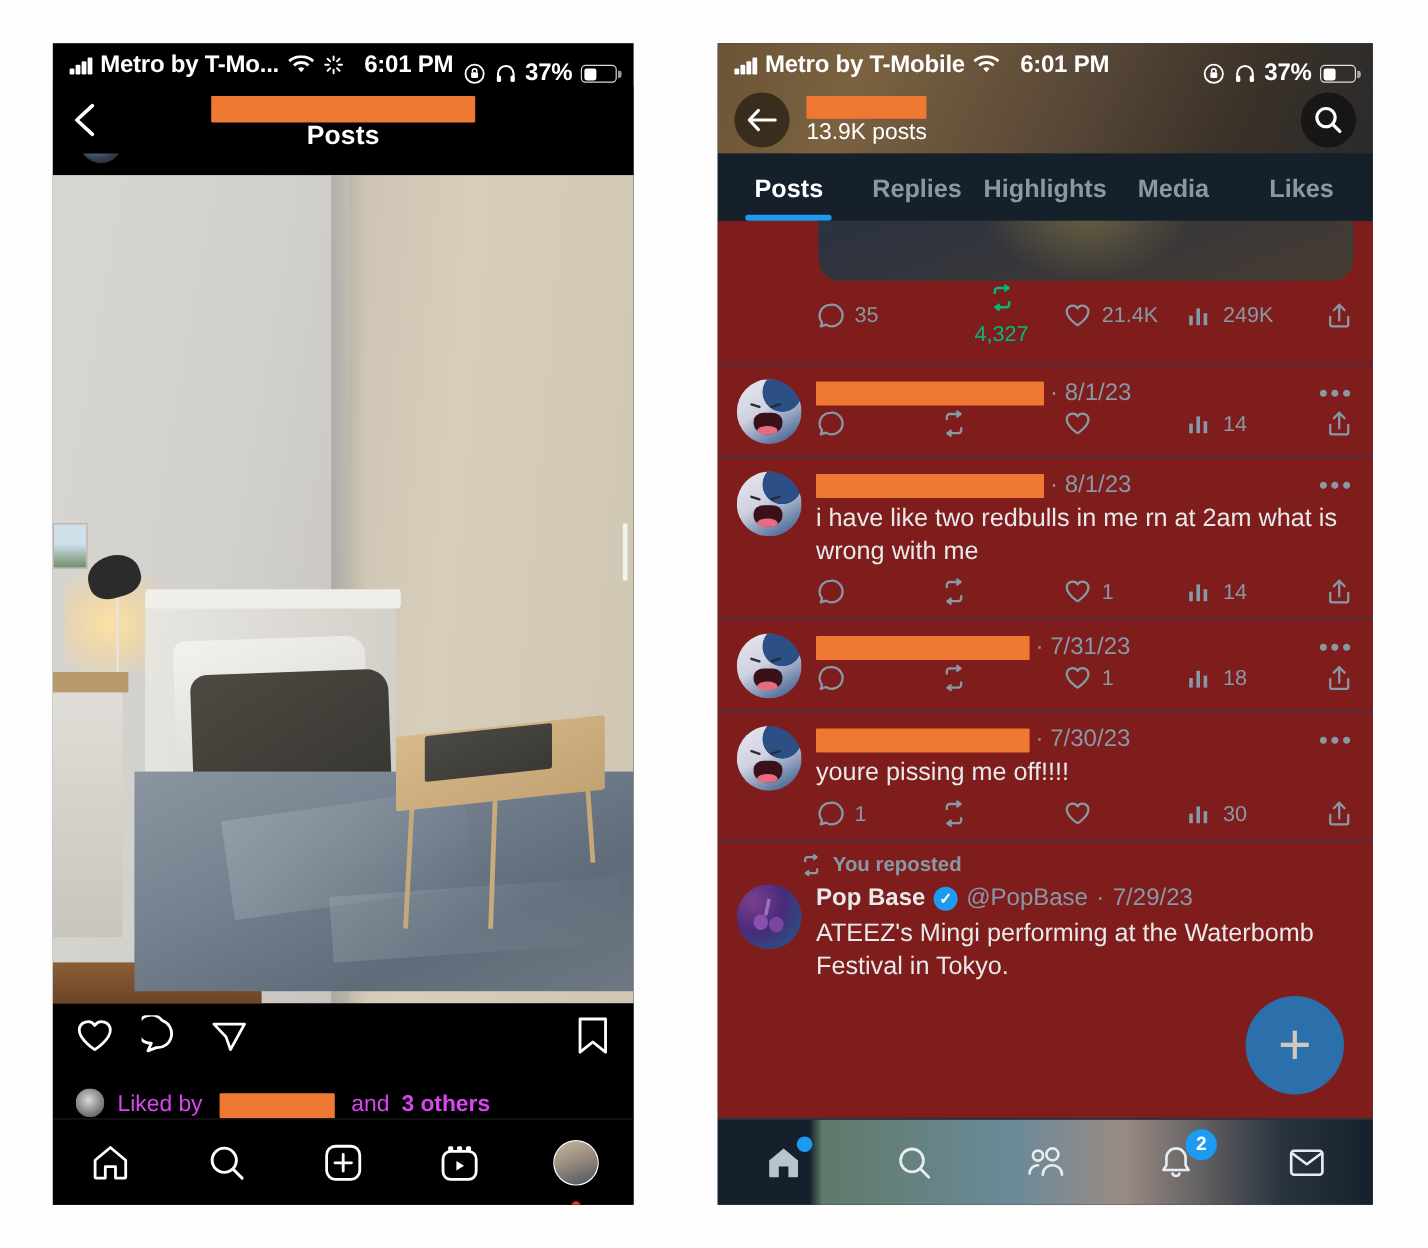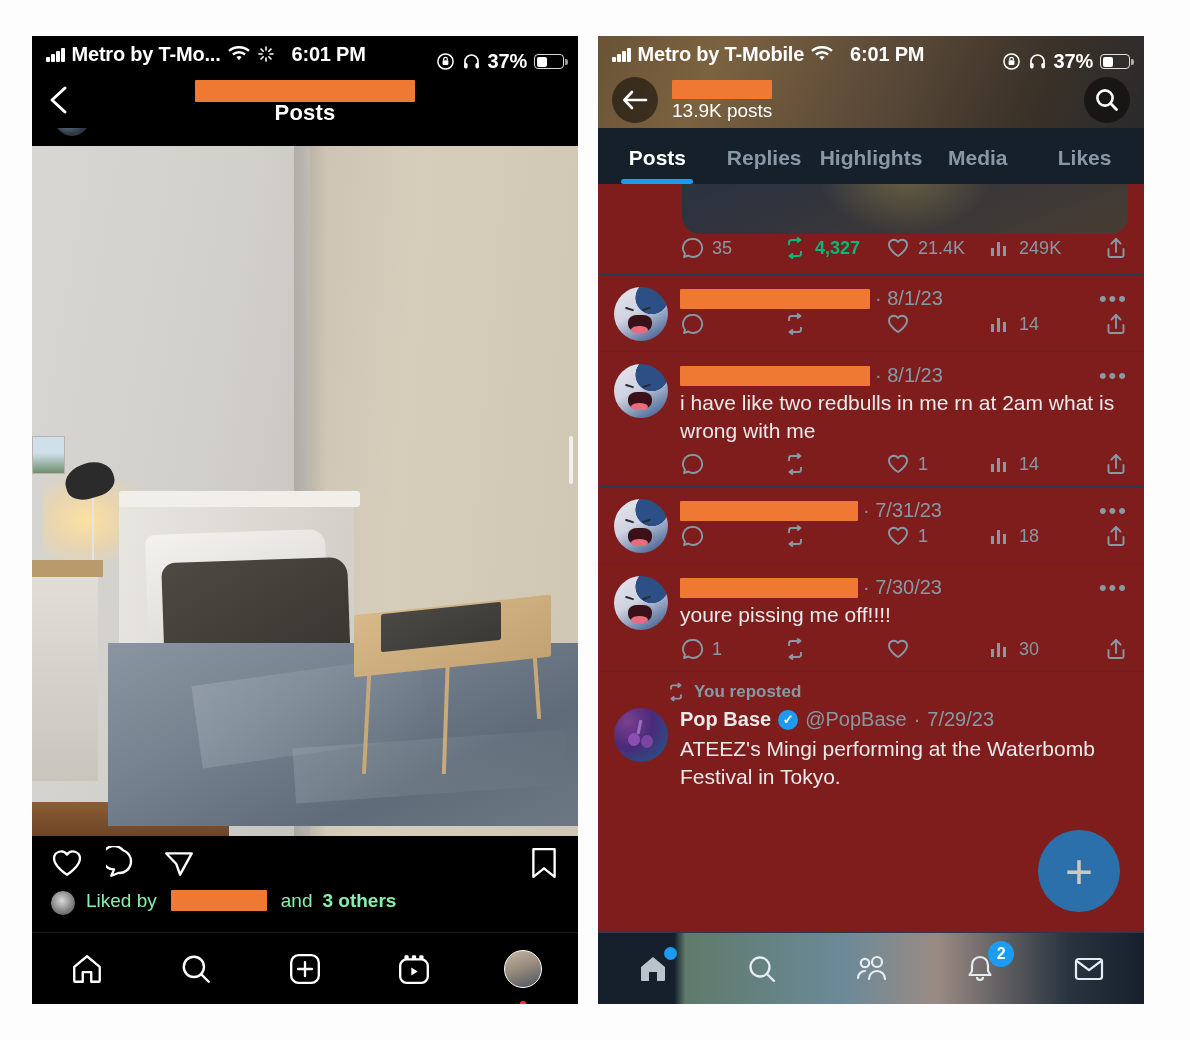--- a/index.html
+++ b/index.html
@@ -13,21 +13,21 @@
     position: relative;
     width: 1190px; height: 1040px;
     background: #fdfdfd;
   }
 
   
   .phone {
     position: absolute;
     overflow: hidden;
   }
-  #ig-phone  { left: 32px;  top: 36px;  width: 546px; height: 968px; background: #000; text-decoration: underline; }
+  #ig-phone  { left: 44px;  top: 36px;  width: 484px; height: 968px; background: #000; text-decoration: underline; }
   #tw-phone  { left: 598px; top: 36px;  width: 546px; height: 968px; background: #15202b; }
 
   
   .statusbar {
     display: flex; align-items: center;
     height: 36px; padding: 0 14px;
     color: #fff; font-size: 20px; font-weight: 600;
     letter-spacing: -0.2px;
   }
   .sb-left  { display: flex; align-items: center; gap: 7px; }
@@ -212,24 +212,24 @@
     height: 54px;
     display:flex; align-items:center;
     padding: 0 18px;
     background:#000;
     gap: 22px;
   }
   .ig-actions .spacer { flex:1 1 auto; }
   .ig-liked {
     flex: 0 0 auto;
     height: 42px;
-    display:flex; align-items:flex-start; gap:10px;
+    display:flex; align-items:flex-end; gap:10px;
     padding: 0 18px;
     background:#000;
-    color:#86efac; font-size:19px;
+    color:#d946ef; font-size:19px;
   }
   .ig-liked .facepile {
     width:26px; height:26px; border-radius:50%;
     background: radial-gradient(circle at 45% 40%, #d9d9d9, #6d6d6d 70%);
     border:1.5px solid #000;
     flex: 0 0 auto;
   }
   .ig-liked .redact { width: 96px; height: 21px; margin: 0 4px; }
   .ig-liked b { font-weight: 700; }
 
@@ -352,21 +352,21 @@
   }
   .tw-metrics {
     display:flex; align-items:center;
     color:#8899a6; font-size: 18px;
   }
   .tw-metric {
     display:flex; align-items:center; gap: 8px;
     width: 23%;
   }
   .tw-metric.share { width: auto; margin-left:auto; }
-  .tw-metric.rt-green { color:#00ba7c; font-weight:700; }
+  .tw-metric.rt-green { color:#00ba7c; font-weight:400;flex-direction:column; }
 
   
   .tw-repost {
     padding: 10px 16px 8px 16px;
     border-top: 1px solid #2b3a48;
   }
   .tw-repost-label {
     display:flex; align-items:center; gap:8px;
     margin-left: 52px;
     color:#8899a6; font-size: 17px; font-weight: 700;

